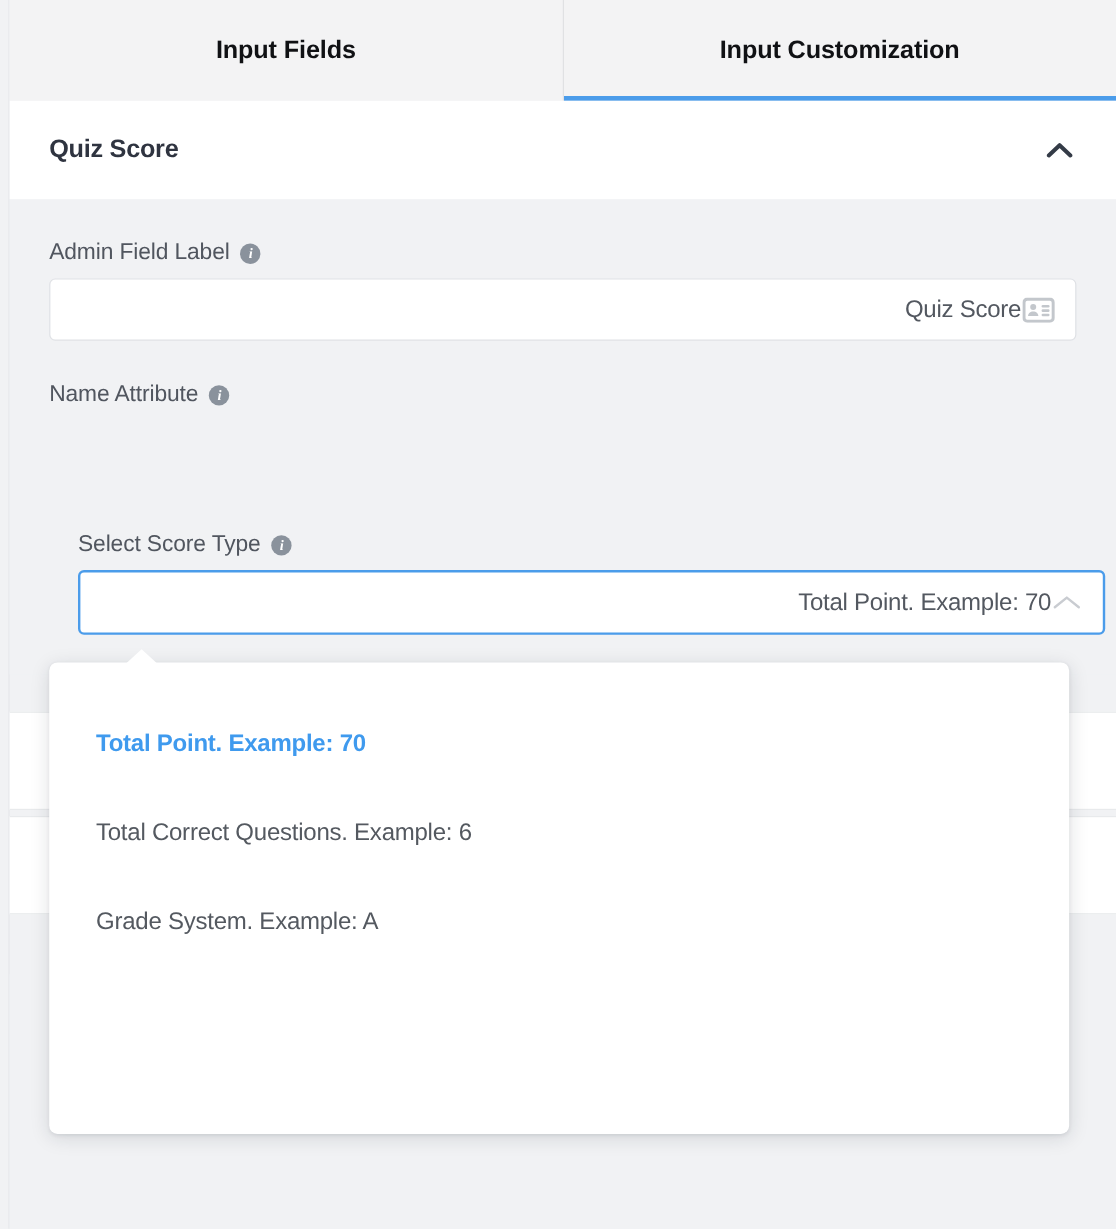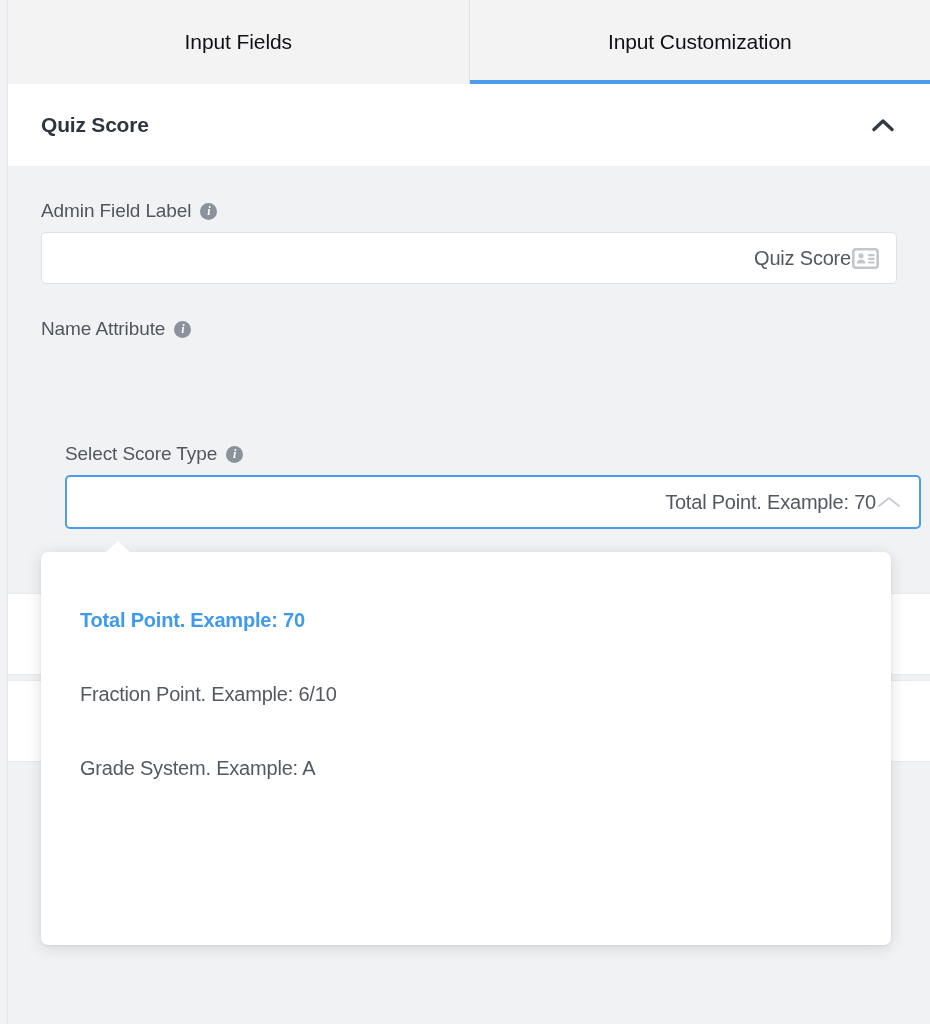--- a/index.html
+++ b/index.html
@@ -38,21 +38,21 @@
     background: #f3f3f4;
     z-index: 5;
   }
   .tab {
     flex: 1 1 0;
     height: 84px;
     display: flex;
     align-items: center;
     justify-content: center;
     font-size: 21px;
-    font-weight: normal;
+    font-weight: bold;
     color: #101114;
     background: #f3f3f4;
     cursor: pointer;
     position: relative;
     letter-spacing: -0.1px;
   }
   .tab.inactive { border-right: 1px solid #e0e1e3; }
   .tab.active::after {
     content: "";
     position: absolute;
@@ -337,21 +337,21 @@
 
   <div class="footer-area"></div>
 
   <div class="dropdown">
     <div class="dropdown-pointer"></div>
     <div class="dropdown-list">
       <div class="dd-option selected">
         <span>Total Point. Example: 70</span>
       </div>
       <div class="dd-option">
-        <span>Fraction Point. Example: 6/10</span>
+        <span>Total Correct Questions. Example: 6</span>
       </div>
       <div class="dd-option">
         <span>Grade System. Example: A</span>
       </div>
     </div>
   </div>
 
 </div>
 
 </body></html>

